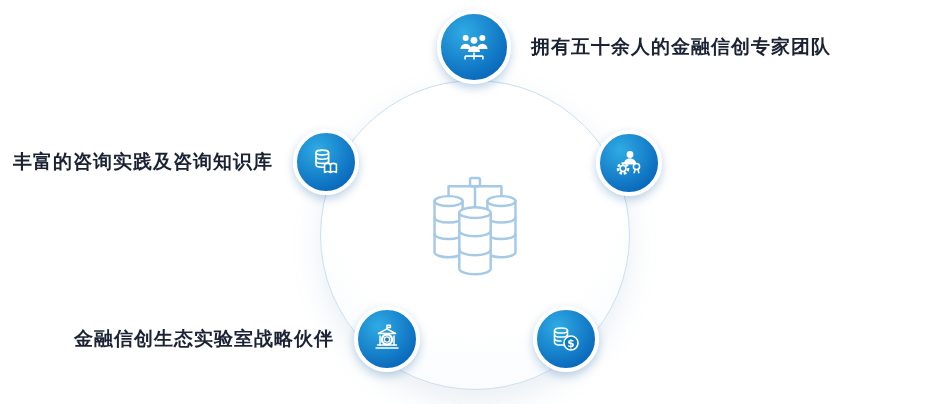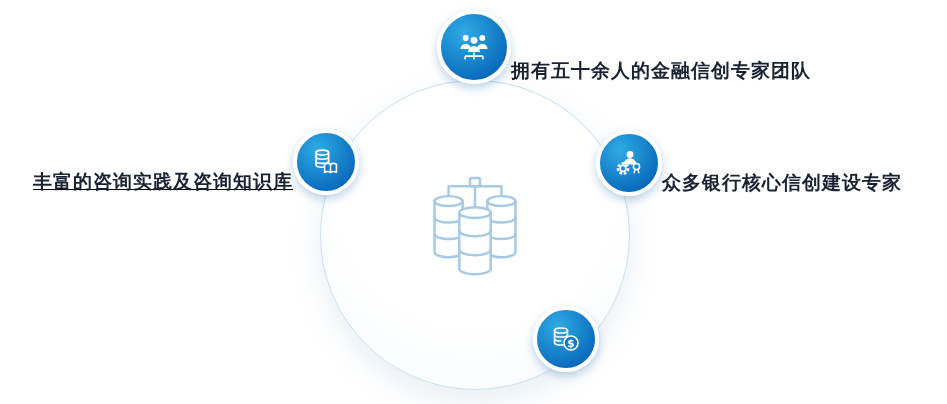--- a/index.html
+++ b/index.html
@@ -26,21 +26,22 @@
     border-radius:50%;
     border:1.5px solid var(--circle-border);
     background:radial-gradient(circle at 50% 35%, #ffffff 55%, #f5f9fc 100%);
     box-shadow:0 12px 30px rgba(100,140,180,.14);
     display:flex;align-items:center;justify-content:center;
     box-sizing:border-box;
   }
   .center-circle svg{transform:translateY(-8px);}
   .node{
     position:absolute;
-    display:flex;align-items:flex-end;
+    display:flex;align-items:center;
+    gap:20px;
     z-index:2;
   }
   .badge{
     box-sizing:border-box;
     border-radius:50%;
     border:4px solid var(--ring);
     background:radial-gradient(circle at 35% 28%, var(--badge-g1), var(--badge-g2) 75%);
     box-shadow:0 4px 10px rgba(18,95,160,.28);
     display:flex;align-items:center;justify-content:center;
     flex:none;
@@ -50,21 +51,21 @@
   .label{
     font-size:19px;
     font-weight:700;
     color:var(--label-color);
     letter-spacing:1px;
     white-space:nowrap;
   }
   .node.side-left .label{text-align:right;}
   .node-top{left:437px;top:10px;}
   .node-right{left:596px;top:130px;}
-  .node-left{right:588px;top:129px;text-decoration:underline;}
+  .node-left{right:588px;top:129px;}
   .node-bottom-left{right:527px;top:306px;}
   .node-bottom-right{left:533px;top:306px;}
 </style>
 </head>
 <body>
 
 <div class="canvas">
 
   <div class="center-circle">
     <svg width="116" height="109" viewBox="0 0 140 132" fill="none" stroke="#a6c9e5" stroke-width="3" stroke-linecap="round">
@@ -115,36 +116,49 @@
           <path d="M12.6 19.6a6.4 6.4 0 0 1 12.8 0z"></path>
         </g>
         <g fill="none" stroke="#fff">
           <circle cx="12" cy="23.5" r="5" stroke-width="2.6" stroke-dasharray="2.6 1.7"></circle>
           <circle cx="12" cy="23.5" r="2.9" stroke-width="1.5"></circle>
           <circle cx="25.5" cy="21.5" r="3.1" stroke-width="1.5"></circle>
           <path d="M24.2 24.2 23 28.2M26.8 24.2 28 28.2" stroke-width="1.5"></path>
         </g>
       </svg>
     </div>
-    <div class="label">众多银行核心信创建设专家</div>
   </div>
 
   <div class="node node-left side-left">
     <div class="label">丰富的咨询实践及咨询知识库</div>
     <div class="badge small">
       <svg width="36" height="36" viewBox="0 0 36 36" fill="none" stroke="#fff" stroke-width="1.6" stroke-linejoin="round" stroke-linecap="round">
         <path d="M8 8.6v12.2a6.3 2.5 0 0 0 12.6 0V8.6"></path>
         <ellipse cx="14.3" cy="8.6" rx="6.3" ry="2.5"></ellipse>
         <path d="M8 12.8a6.3 2.5 0 0 0 12.6 0M8 16.9a6.3 2.5 0 0 0 12.6 0"></path>
         <path d="M16.6 20.3c2.2-1.1 4.4-1.1 5.9 0 1.5-1.1 3.7-1.1 5.9 0v8.1c-2.2-1.1-4.4-1.1-5.9 0-1.5-1.1-3.7-1.1-5.9 0z" fill="#0f7ac4"></path>
         <path d="M22.5 20.3v8.1"></path>
       </svg>
     </div>
   </div>
 
+  <div class="node node-bottom-left side-left">
+    <div class="label">金融信创生态实验室战略伙伴</div>
+    <div class="badge small">
+      <svg width="36" height="36" viewBox="0 0 36 36" fill="none" stroke="#fff" stroke-width="1.5" stroke-linejoin="round" stroke-linecap="round">
+        <path d="M18 7.5V4.2h3.4v2.2H18"></path>
+        <path d="M9.5 12.5 18 7.8l8.5 4.7"></path>
+        <path d="M9.5 12.5h17"></path>
+        <path d="M11 15v9M25 15v9"></path>
+        <path d="M8.5 24h19M7 27h22"></path>
+        <circle cx="18" cy="18.5" r="5" stroke-width="2.4" stroke-dasharray="2.5 1.7" fill="#0f7ac4"></circle>
+        <circle cx="18" cy="18.5" r="2.6" stroke-width="1.4"></circle>
+      </svg>
+    </div>
+  </div>
 
   <div class="node node-bottom-right side-right">
     <div class="badge small">
       <svg width="36" height="36" viewBox="0 0 36 36" fill="none" stroke="#fff" stroke-width="1.5" stroke-linecap="round">
         <path d="M6.5 9.5v12c0 1.4 2.9 2.6 6.5 2.6.9 0 1.8-.1 2.6-.2"></path>
         <ellipse cx="13" cy="9.5" rx="6.5" ry="2.6"></ellipse>
         <path d="M6.5 13.5c0 1.45 2.9 2.6 6.5 2.6s6.5-1.15 6.5-2.6"></path>
         <path d="M6.5 17.5c0 1.4 2.9 2.6 6.5 2.6"></path>
         <path d="M19.5 9.5v5"></path>
         <circle cx="23" cy="22" r="7" fill="#0f7ac4" stroke-width="1.6"></circle>

